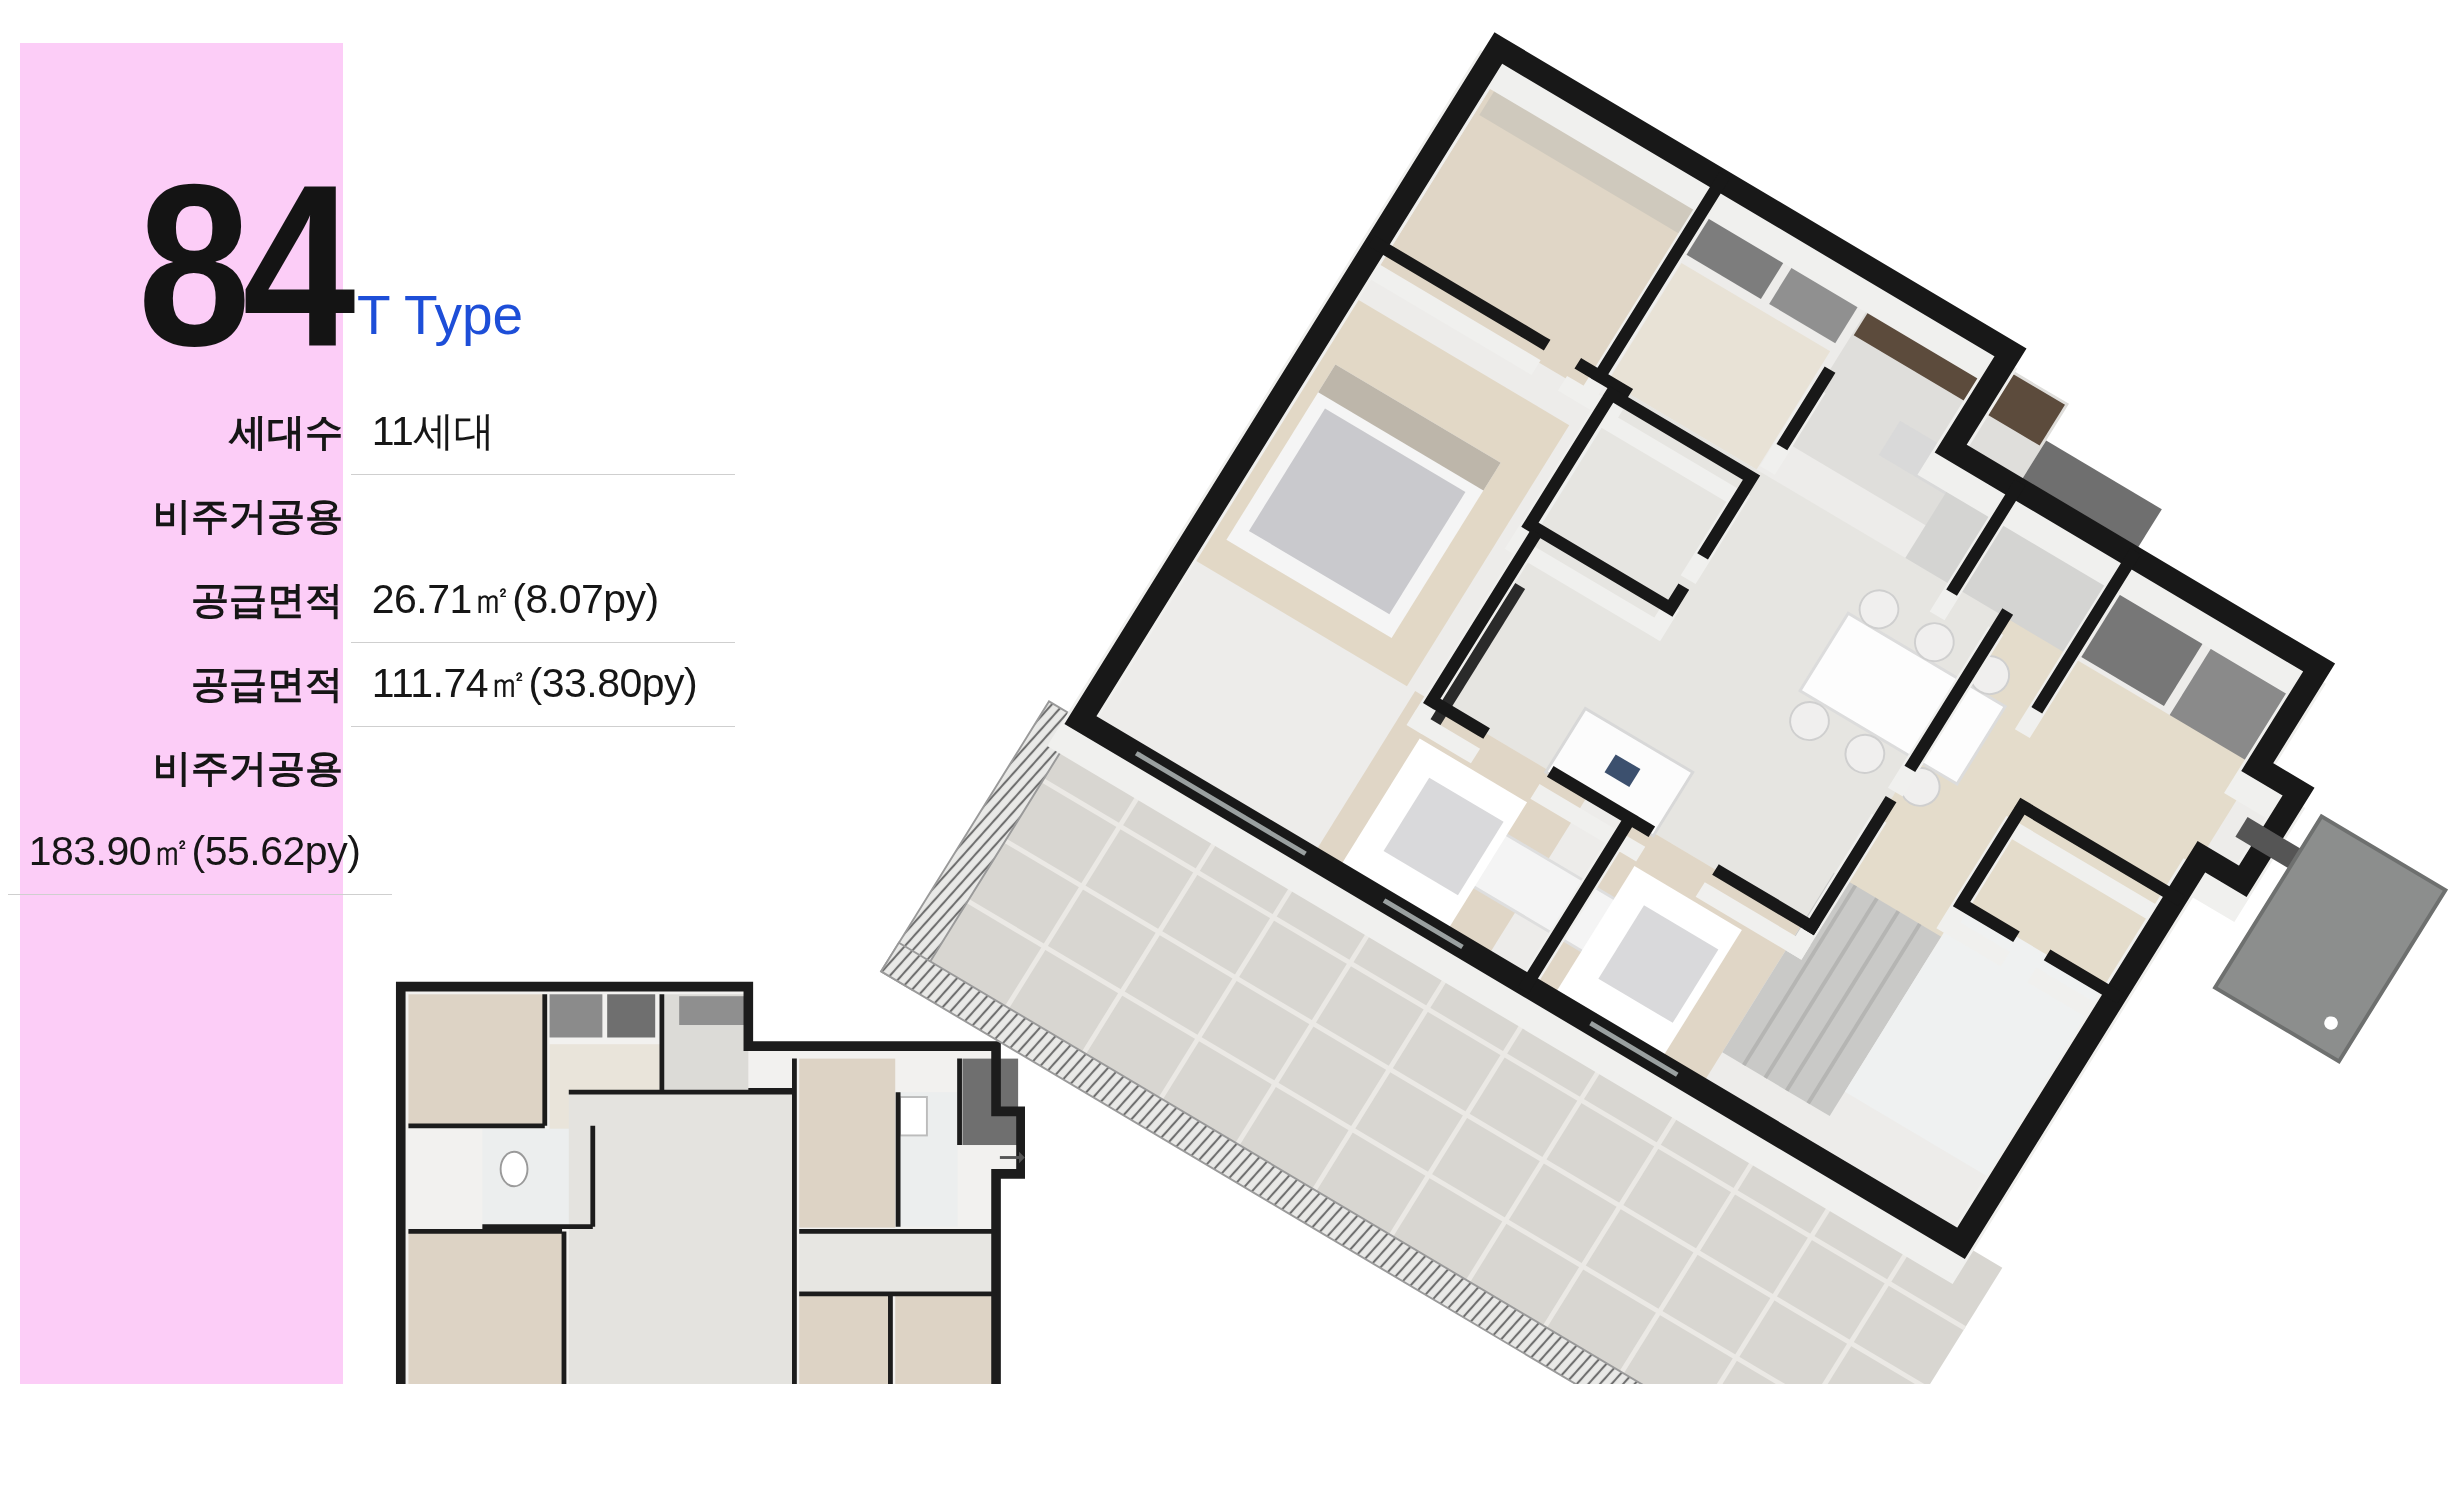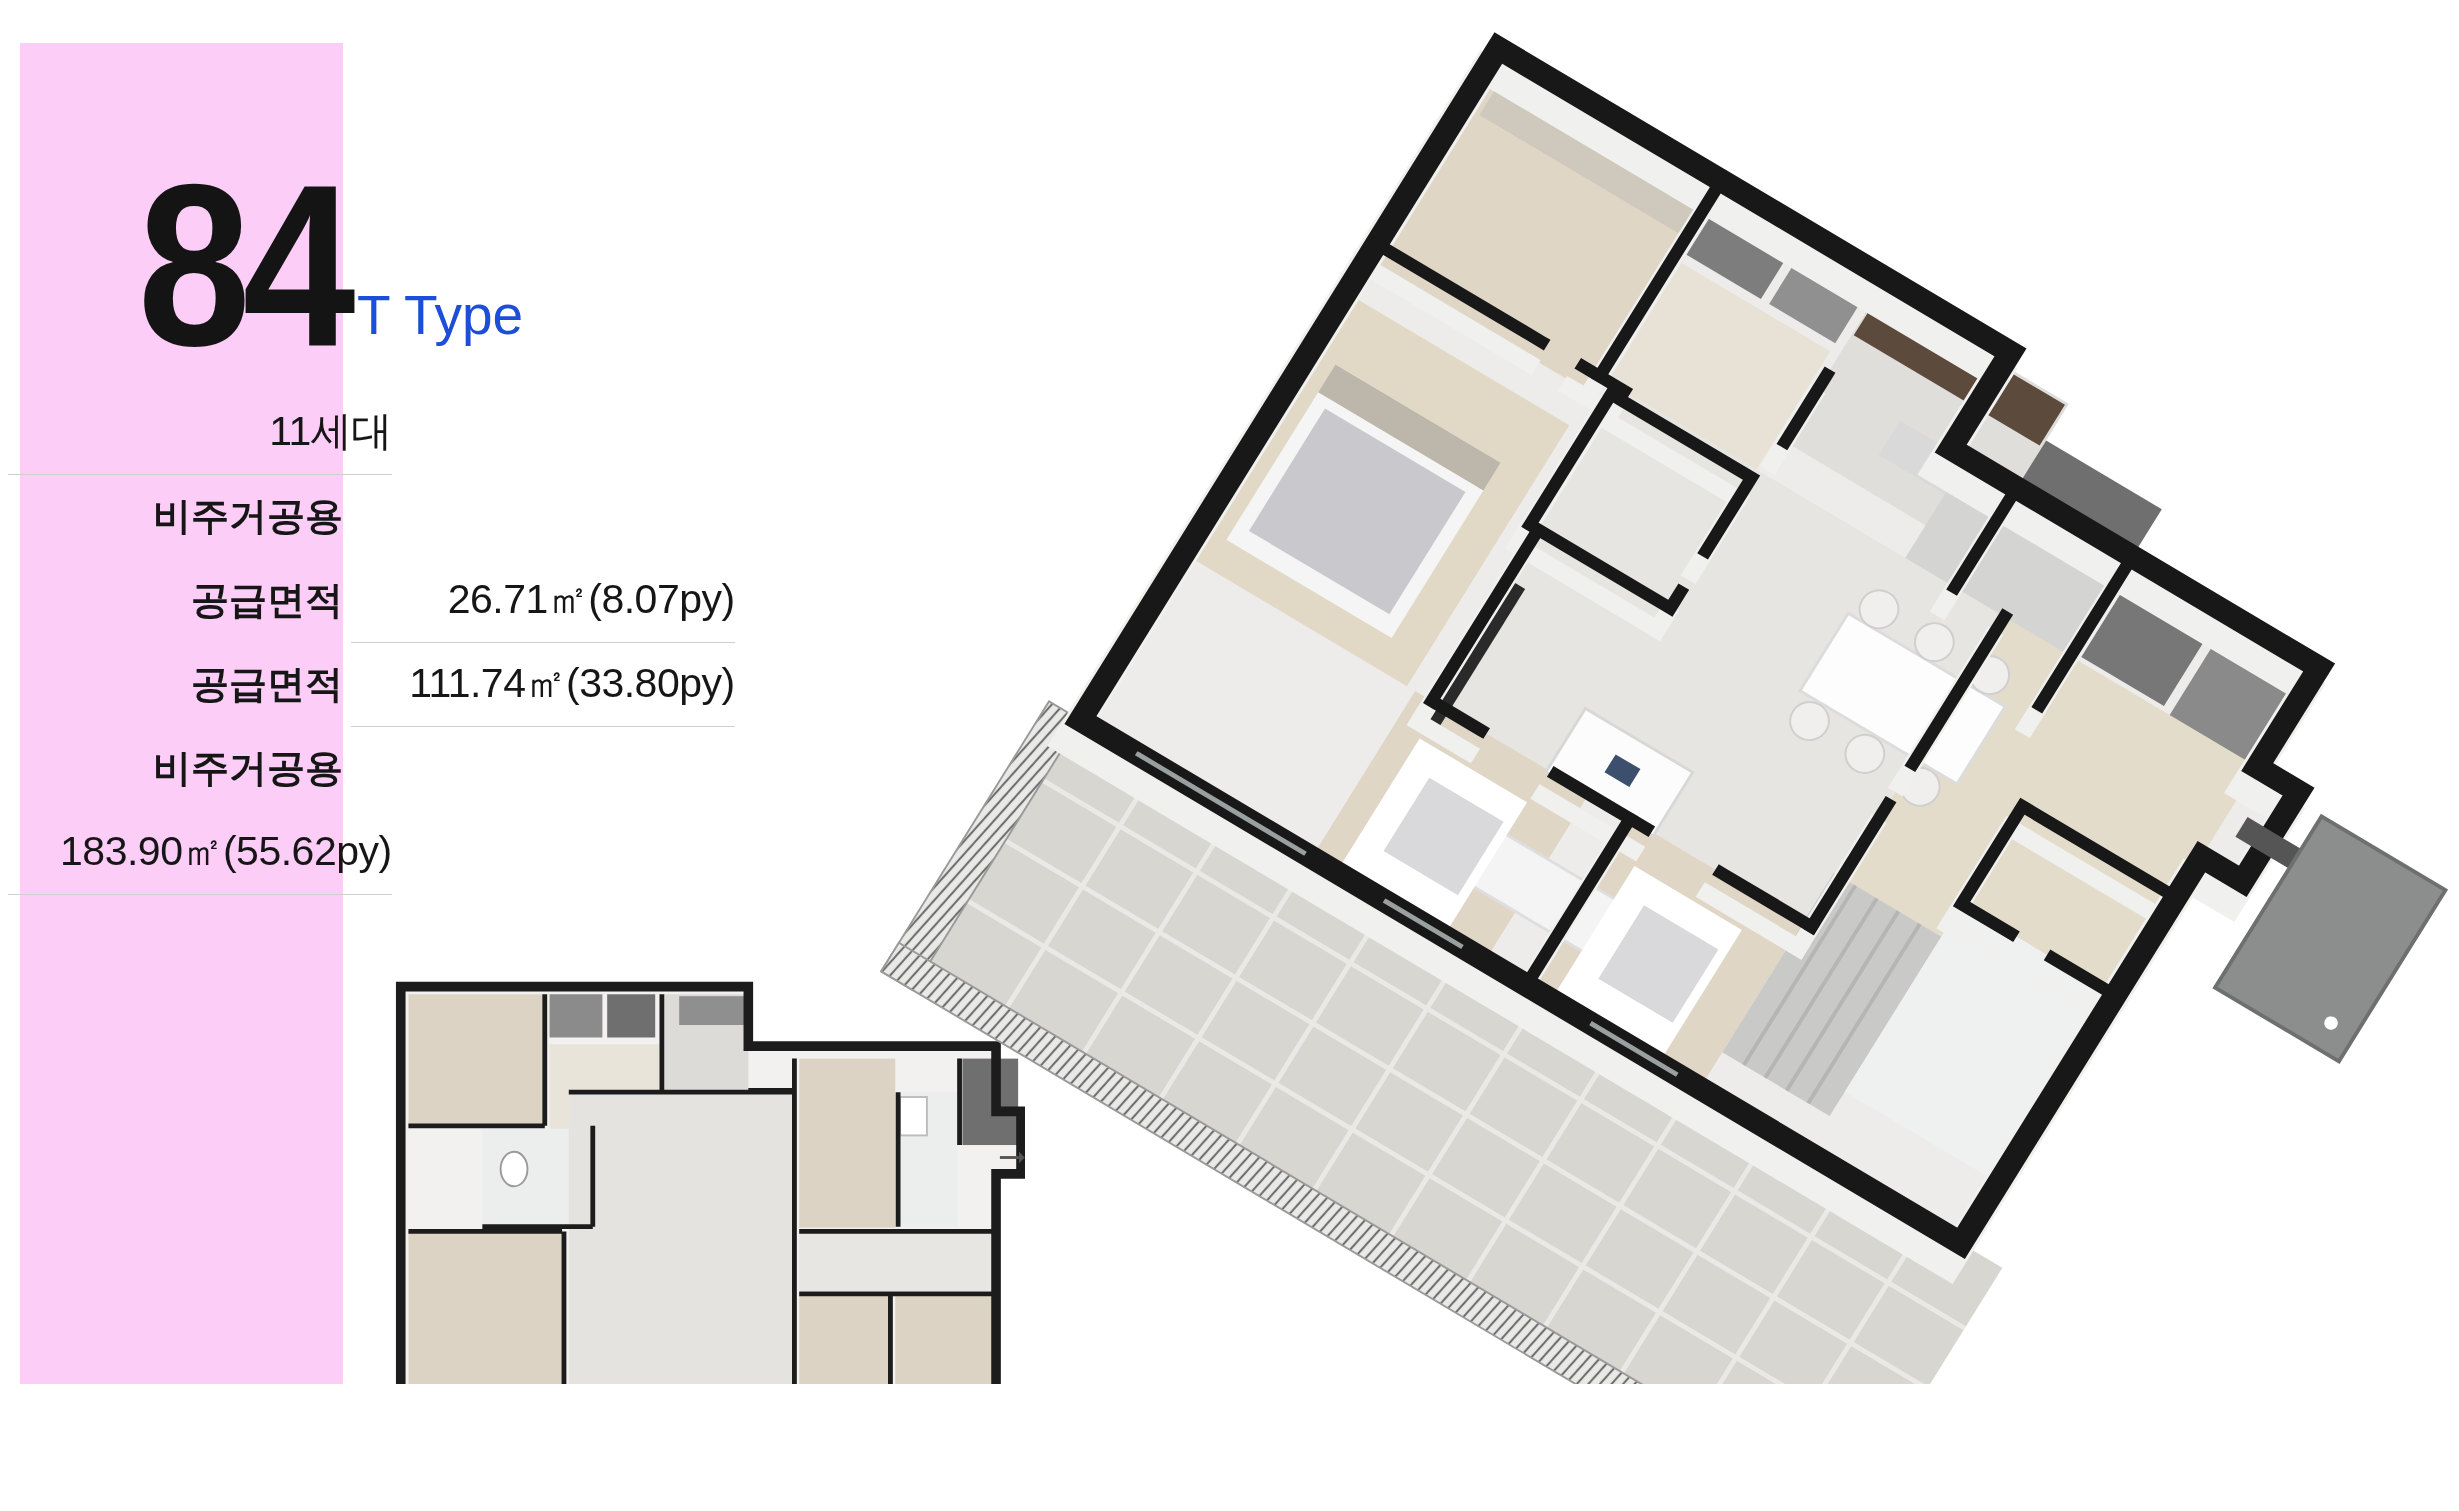--- a/index.html
+++ b/index.html
@@ -7,37 +7,38 @@
          font-family:"Liberation Sans","DejaVu Sans",sans-serif;color:#1a1a1a;}
   .pink-band{position:absolute;left:20px;top:43px;width:323px;height:1465px;background:#fccdf7;}
   .big-number{position:absolute;left:0;top:150px;width:347px;text-align:right;
               font-size:231px;font-weight:800;line-height:1;letter-spacing:-9.6px;
               transform:scaleX(.88);transform-origin:right top;color:#141414;}
   .type-label{position:absolute;left:357px;top:288px;font-size:55px;font-weight:400;color:#1d4ed8;line-height:1;}
   .spec-table{position:absolute;left:0;top:390px;width:759px;}
   .spec-row{display:flex;align-items:center;height:84px;}
   .spec-label{width:343px;text-align:right;font-size:38px;font-weight:700;color:#161616;}
   .spec-value-wrap{margin-left:7.7px;width:384px;height:100%;display:flex;align-items:center;
-                   border-bottom:1.9px solid #cfcfcf;justify-content:flex-end;}
+                   border-bottom:1.9px solid #cfcfcf;}
   .spec-value{padding-left:21px;font-size:41px;font-weight:400;color:#161616;letter-spacing:-0.5px;}
   .plan2d{position:absolute;left:391px;top:977px;}
   .plan3d{position:absolute;left:797px;top:0;}
 </style>
 </head>
 <body>
 
 <div class="stage">
 
   <div class="pink-band"></div>
 
   <div class="big-number">84</div>
   <div class="type-label">T Type</div>
 
   <div class="spec-table">
     <div class="spec-row">
+      <div class="spec-label">세대수</div>
       <div class="spec-value-wrap">
           <div class="spec-value">11세대</div>
         </div>
     </div>
     <div class="spec-row">
       <div class="spec-label">비주거공용</div>
     </div>
     <div class="spec-row">
       <div class="spec-label">공급면적</div>
       <div class="spec-value-wrap">

